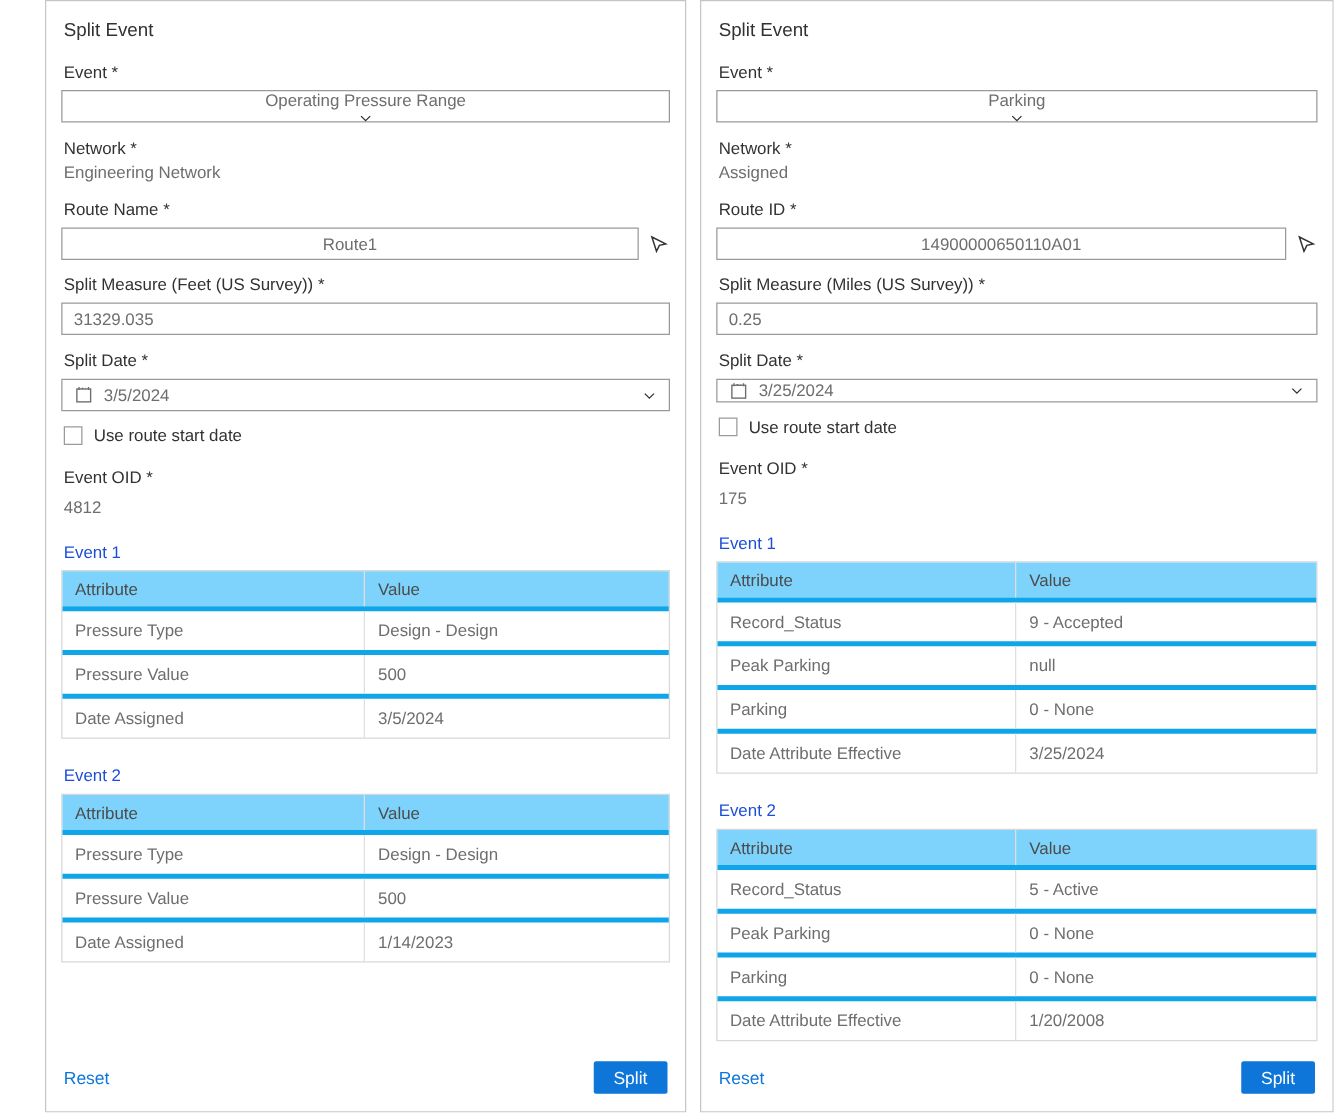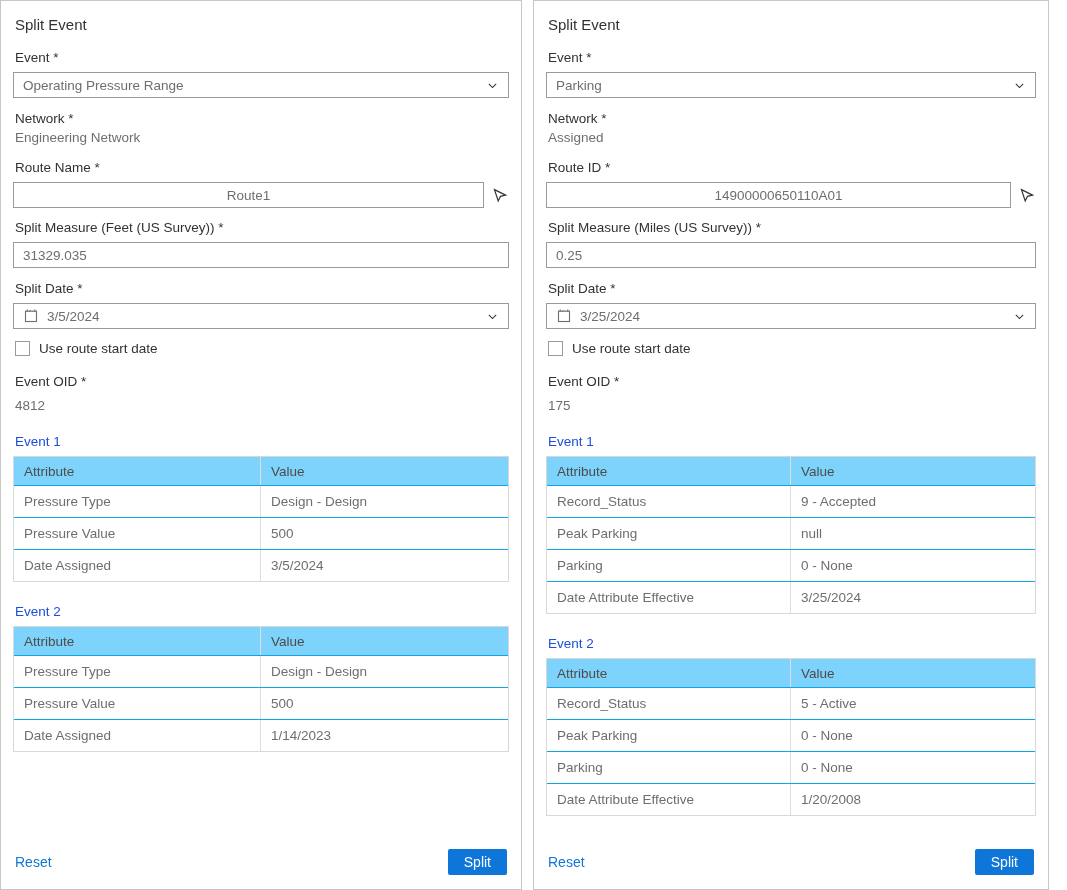--- a/index.html
+++ b/index.html
@@ -2,21 +2,21 @@
 <html><head>
 <meta charset="utf-8">
 <style>
   html,body { margin:0; padding:0; background:#ffffff; }
   body {
     width:1067px; height:890px;
     font-family:"Liberation Sans", sans-serif;
     color:#323232;
     -webkit-font-smoothing:antialiased;
   }
-  .wrap { display:flex; gap:11px; width:1067px; height:798px; box-sizing:border-box; }
+  .wrap { display:flex; gap:11px; width:1067px; height:798px; box-sizing:border-box;padding-left:36px; }
   .panel {
     box-sizing:border-box;
     border:1px solid #c6c6c6;
     background:#fff;
     display:flex; flex-direction:column;
     padding:13px 12px 12px 12px;
     height:890px;
   }
   .panel-left  { width:522px; }
   .panel-right { width:516px; }
@@ -26,21 +26,21 @@
 
   .sel, .inp, .date {
     box-sizing:border-box;
     height:26px;
     border:1px solid #9a9a9a;
     background:#fff;
     display:flex; align-items:center;
     padding:0 9px;
     font-size:13.5px; color:#6e6e6e;
   }
-  .sel { justify-content:space-between; cursor:pointer; margin-bottom:12px; }
+  .sel { justify-content:space-between; cursor:pointer; margin-bottom:12px;flex-direction:column; }
   .date { justify-content:space-between; cursor:pointer; margin-bottom:9px; }
   .date-left { display:flex; align-items:center; gap:8px; }
 
   input.inp {
     width:100%;
     font-family:"Liberation Sans", sans-serif;
     outline:none;
   }
   .inp-block { margin-bottom:12px; }
   .route-row { display:flex; align-items:center; gap:7px; margin-bottom:11px; }
@@ -52,21 +52,21 @@
   .net-group .static-val { margin-top:2px; }
   .oid-group { margin-bottom:14px; }
   .oid-group .static-val { margin-top:7px; }
 
   .cb-row { display:flex; align-items:center; gap:9px; margin:3px 2px 17px 2px; cursor:pointer; }
   .cb-box { width:15px; height:15px; box-sizing:border-box; border:1px solid #9a9a9a; background:#fff; flex:0 0 auto; }
   .cb-label { font-size:13.5px; color:#323232; }
 
   .evt-title { font-size:13.5px; color:#1d4ed8; margin:6px 2px 7px 2px; }
   .evt-table { border:1px solid #d8d8d8; margin-bottom:16px; font-size:13.5px; }
-  .t-row { display:flex; border-top:1px solid #0ea5e9; }
+  .t-row { display:flex; border-top:4px solid #0ea5e9; }
   .t-row:first-child { border-top:none; }
   .t-head { background:#7dd3fc; }
   .t-head .t-cell { color:#4c4c4c; height:28px; }
   .t-cell {
     box-sizing:border-box; width:50%;
     padding:0 10px; height:31px;
     display:flex; align-items:center;
     color:#6e6e6e;
   }
   .t-cell:first-child { border-right:1px solid #dedede; }

